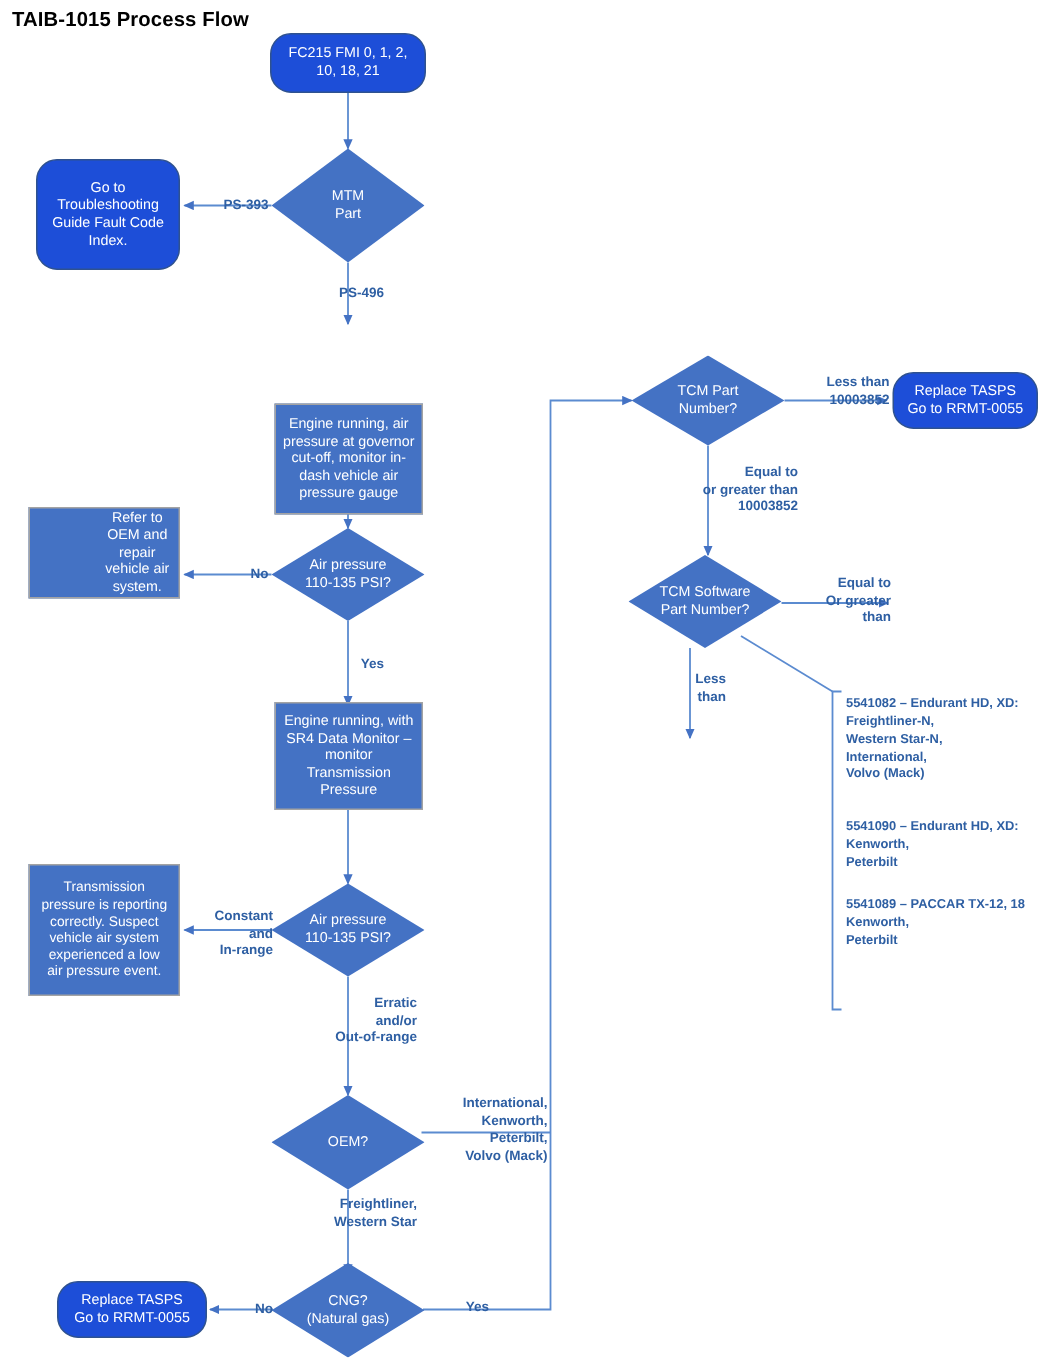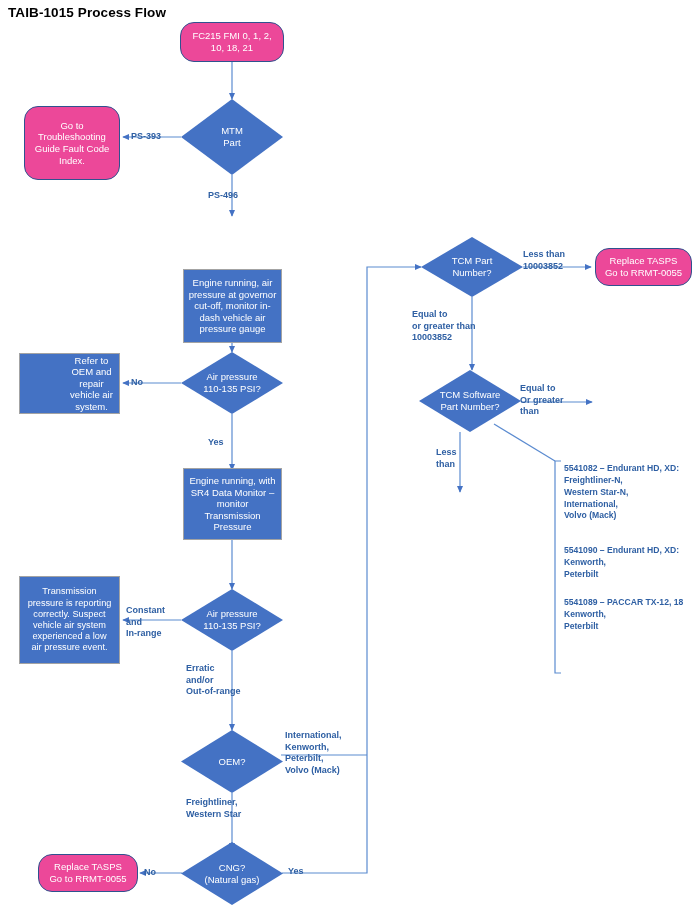--- a/index.html
+++ b/index.html
@@ -38,21 +38,21 @@
     color: #ffffff;
     line-height: 1.22;
     white-space: pre-line;
   }
   .rect {
     background: #4472c4;
     border: 1px solid #a3a3a3;
     font-size: 9.5px;
   }
   .term {
-    background: #ec4899;
+    background: #1d4ed8;
     border: 1.4px solid #2f528f;
     border-radius: 14px;
     font-size: 9.5px;
   }
   .diamond-wrap {
     position: absolute;
     box-sizing: border-box;
   }
   .diamond-shape {
     position: absolute;
@@ -72,21 +72,21 @@
     color: #ffffff;
     font-size: 9.5px;
     line-height: 1.22;
     white-space: pre-line;
   }
   .edge-label {
     position: absolute;
     font-size: 9px;
     color: #2e5fa3;
     font-weight: bold;
-    text-align: left;
+    text-align: right;
     line-height: 1.3;
     white-space: pre-line;
   }
   .note-block {
     position: absolute;
     font-size: 8.6px;
     color: #2e5fa3;
     font-weight: bold;
     line-height: 1.38;
     white-space: pre-line;
@@ -185,21 +185,21 @@
   </div>
 
   <div class="diamond-wrap" style="left:181px; top:352px; width:102px; height:62px;">
     <svg class="diamond-shape" viewBox="0 0 102 62" preserveAspectRatio="none">
       <polygon points="51,0 102,31 51,62 0,31" fill="#4472c4"></polygon>
     </svg>
     <div class="diamond-label">Air pressure
 110-135 PSI?</div>
   </div>
 
-  <div class="node rect" style="left:19px; top:353px; width:101px; height:61px;padding-left:44px;">
+  <div class="node rect" style="left:19px; top:338px; width:101px; height:61px;padding-left:44px;">
     <span>Refer to OEM and
 repair vehicle air
 system.</span>
   </div>
 
   <div class="node rect" style="left:183px; top:468px; width:99px; height:72px;">
     <span>Engine running, with
 SR4 Data Monitor –
 monitor
 Transmission

